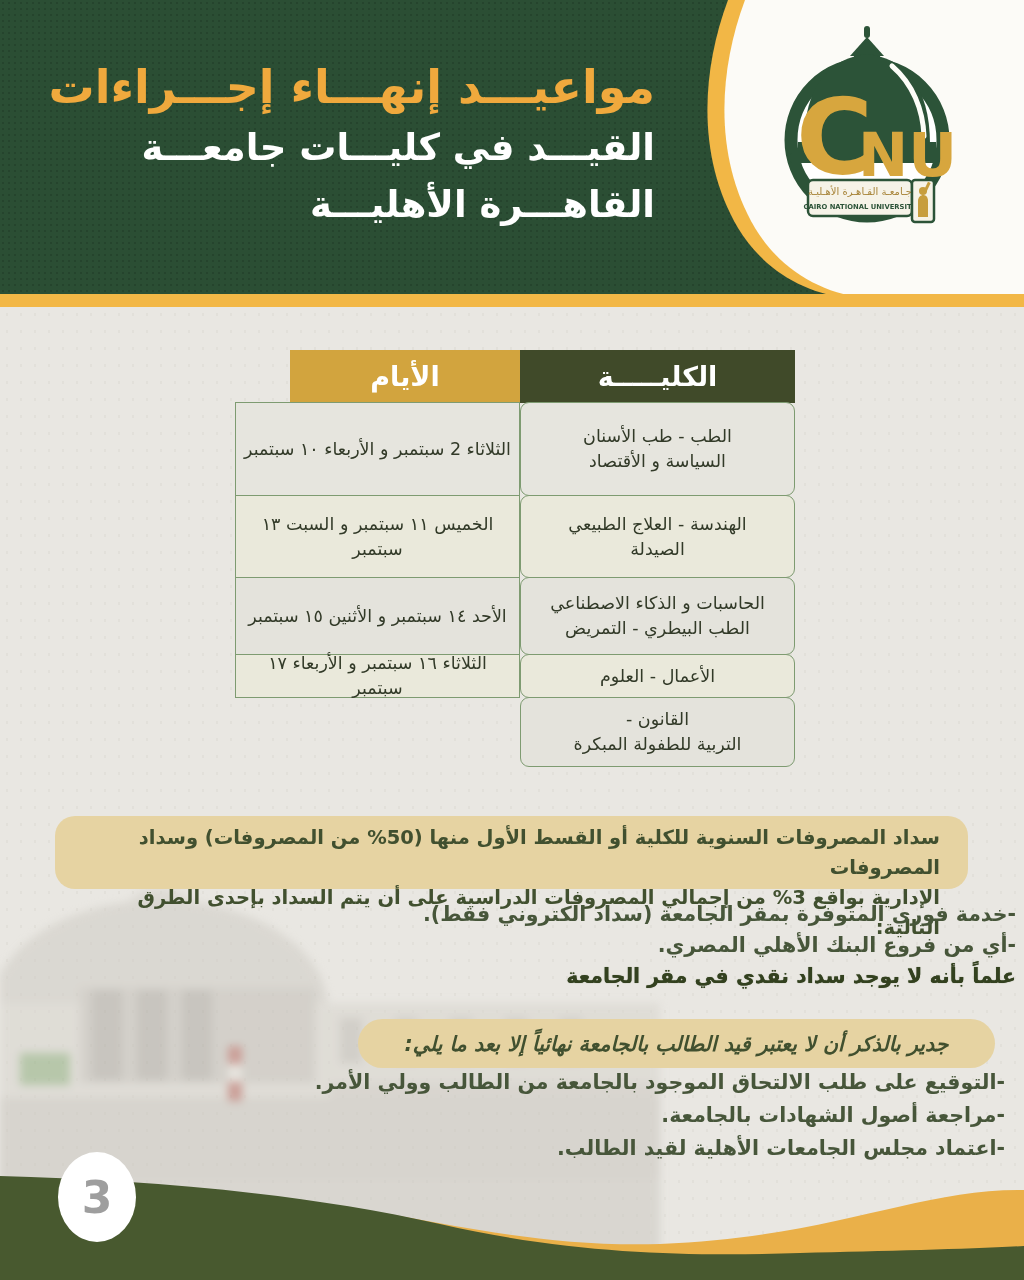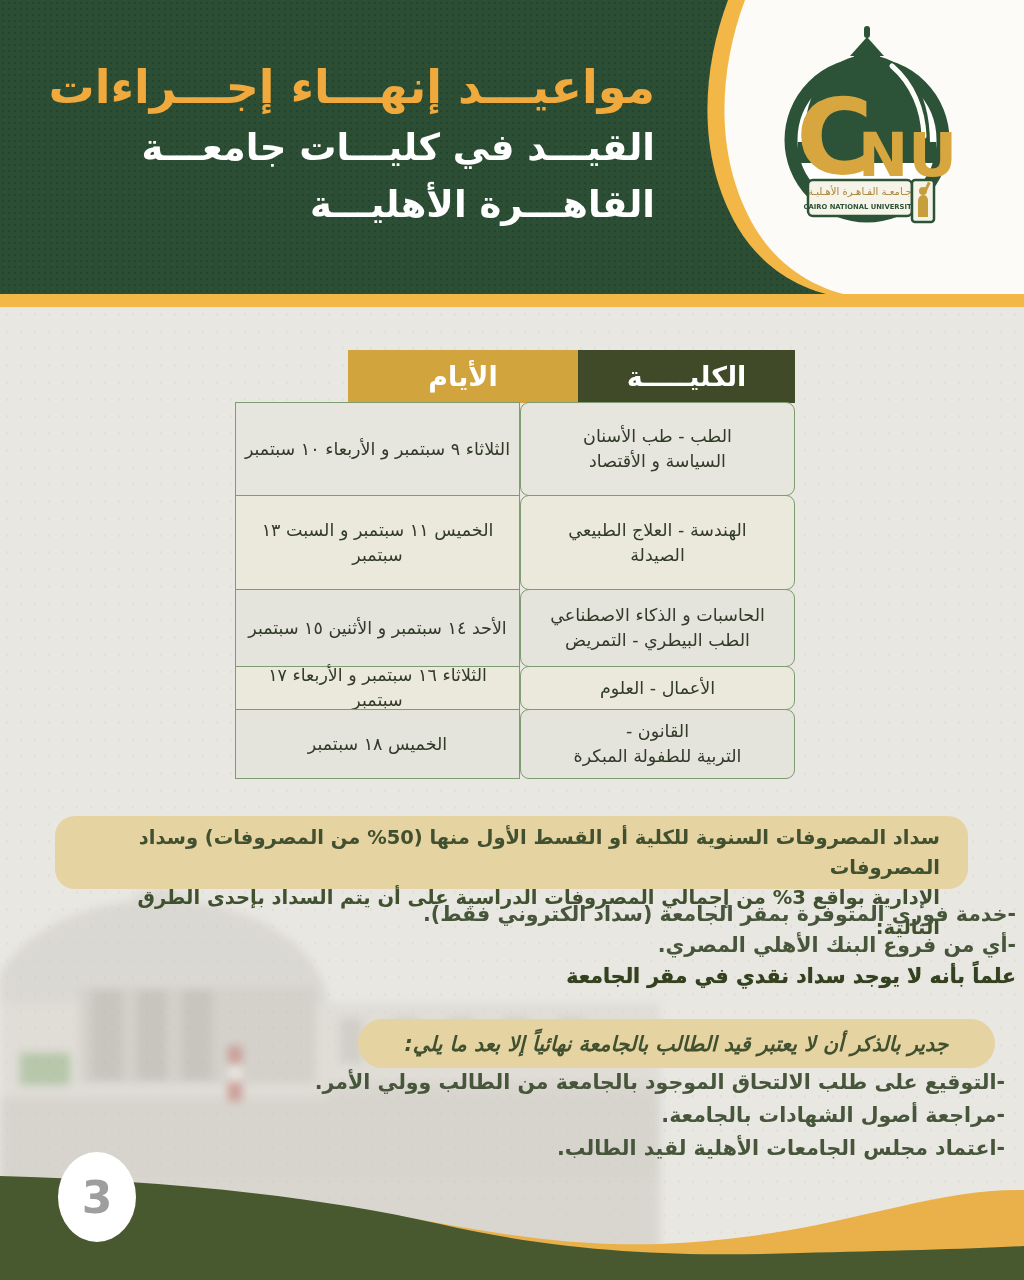--- a/index.html
+++ b/index.html
@@ -18,30 +18,30 @@
   .title{position:absolute;top:60px;left:0;width:655px;text-align:right;direction:rtl;}
   .title .t1{font-size:46px;font-weight:bold;color:#f0a93d;white-space:nowrap;margin-bottom:12px;}
   .title .t2,.title .t3{font-size:37px;font-weight:bold;color:#ffffff;white-space:nowrap;margin-bottom:14px;}
   .logo{position:absolute;left:772px;top:24px;width:190px;height:215px;}
   
   .watermark{position:absolute;left:0;top:868px;z-index:0;filter:blur(4px);opacity:0.55;}
   
   .sched{position:absolute;left:235px;top:350px;width:560px;z-index:2;direction:rtl;}
   .thead{display:flex;height:53px;}
   .th{display:flex;align-items:center;justify-content:center;color:#fff;font-weight:bold;font-size:27px;}
-  .th-fac{width:217px;background:#404a29;text-align:right;}
+  .th-fac{width:275px;background:#404a29;text-align:right;}
   .th-days{width:230px;background:#d2a43e;}
   .tr{display:flex;}
   .td{display:flex;align-items:center;justify-content:center;text-align:center;
       border:1px solid #7e9b71;white-space:pre-line;color:#323a28;font-size:17.5px;
       line-height:25px;padding:2px 6px;}
   .td.fac{width:275px;border-radius:9px;}
   .td.days{width:285px;}
   .r1 .td{height:94px;background:#e6e5de;}
-  .r2 .td{height:95px;background:#eae9db;}
+  .r2 .td{height:83px;background:#eae9db;}
   .r3 .td{height:78px;background:#e4e3dc;}
   .r4 .td{height:44px;background:#eae9db;}
   .r5 .td{height:70px;background:#e4e3dc;}
   .tr{margin-top:-1px;}
   
   .pill{background:#e6d3a2;z-index:2;position:absolute;direction:rtl;color:#41502f;font-weight:bold;}
   .pill1{left:55px;top:816px;width:913px;height:73px;border-radius:20px;
     padding:7px 28px;text-align:right;font-size:19.5px;line-height:30px;white-space:pre-line;}
   .pill2{left:358px;top:1019px;width:637px;height:49px;border-radius:25px;
     display:flex;align-items:center;justify-content:center;font-size:20.5px;text-align:center;font-style:italic;}
@@ -120,40 +120,39 @@
   </svg>
 
   <div class="sched">
     <div class="thead">
       <div class="th th-fac">الكليـــــة</div>
       <div class="th th-days">الأيام</div>
     </div>
     <div class="tr r1">
       <div class="td fac">الطب - طب الأسنان
 السياسة و الأقتصاد</div>
-      <div class="td days">الثلاثاء ٩ سبتمبر و الأربعاء ١٠ سبتمبر</div>
+      <div class="td days">الثلاثاء 2 سبتمبر و الأربعاء ١٠ سبتمبر</div>
     </div>
     <div class="tr r2">
       <div class="td fac">الهندسة - العلاج الطبيعي
 الصيدلة</div>
       <div class="td days">الخميس ١١ سبتمبر و السبت ١٣ سبتمبر</div>
     </div>
     <div class="tr r3">
       <div class="td fac">الحاسبات و الذكاء الاصطناعي
 الطب البيطري - التمريض</div>
       <div class="td days">الأحد ١٤ سبتمبر و الأثنين ١٥ سبتمبر</div>
     </div>
     <div class="tr r4">
       <div class="td fac">الأعمال - العلوم</div>
       <div class="td days">الثلاثاء ١٦ سبتمبر و الأربعاء ١٧ سبتمبر</div>
     </div>
     <div class="tr r5">
       <div class="td fac">القانون -
 التربية للطفولة المبكرة</div>
-      <div class="td days">الخميس ١٨ سبتمبر</div>
     </div>
   </div>
 
   <div class="pill pill1">سداد المصروفات السنوية للكلية أو القسط الأول منها (50% من المصروفات) وسداد المصروفات
 الإدارية بواقع 3% من إجمالي المصروفات الدراسية على أن يتم السداد بإحدى الطرق التالية:</div>
   <div class="bullets b1">
     <div>-خدمة فوري المتوفرة بمقر الجامعة (سداد الكتروني فقط).</div>
     <div>-أي من فروع البنك الأهلي المصري.</div>
     <div class="note">علماً بأنه لا يوجد سداد نقدي في مقر الجامعة</div>
   </div>

